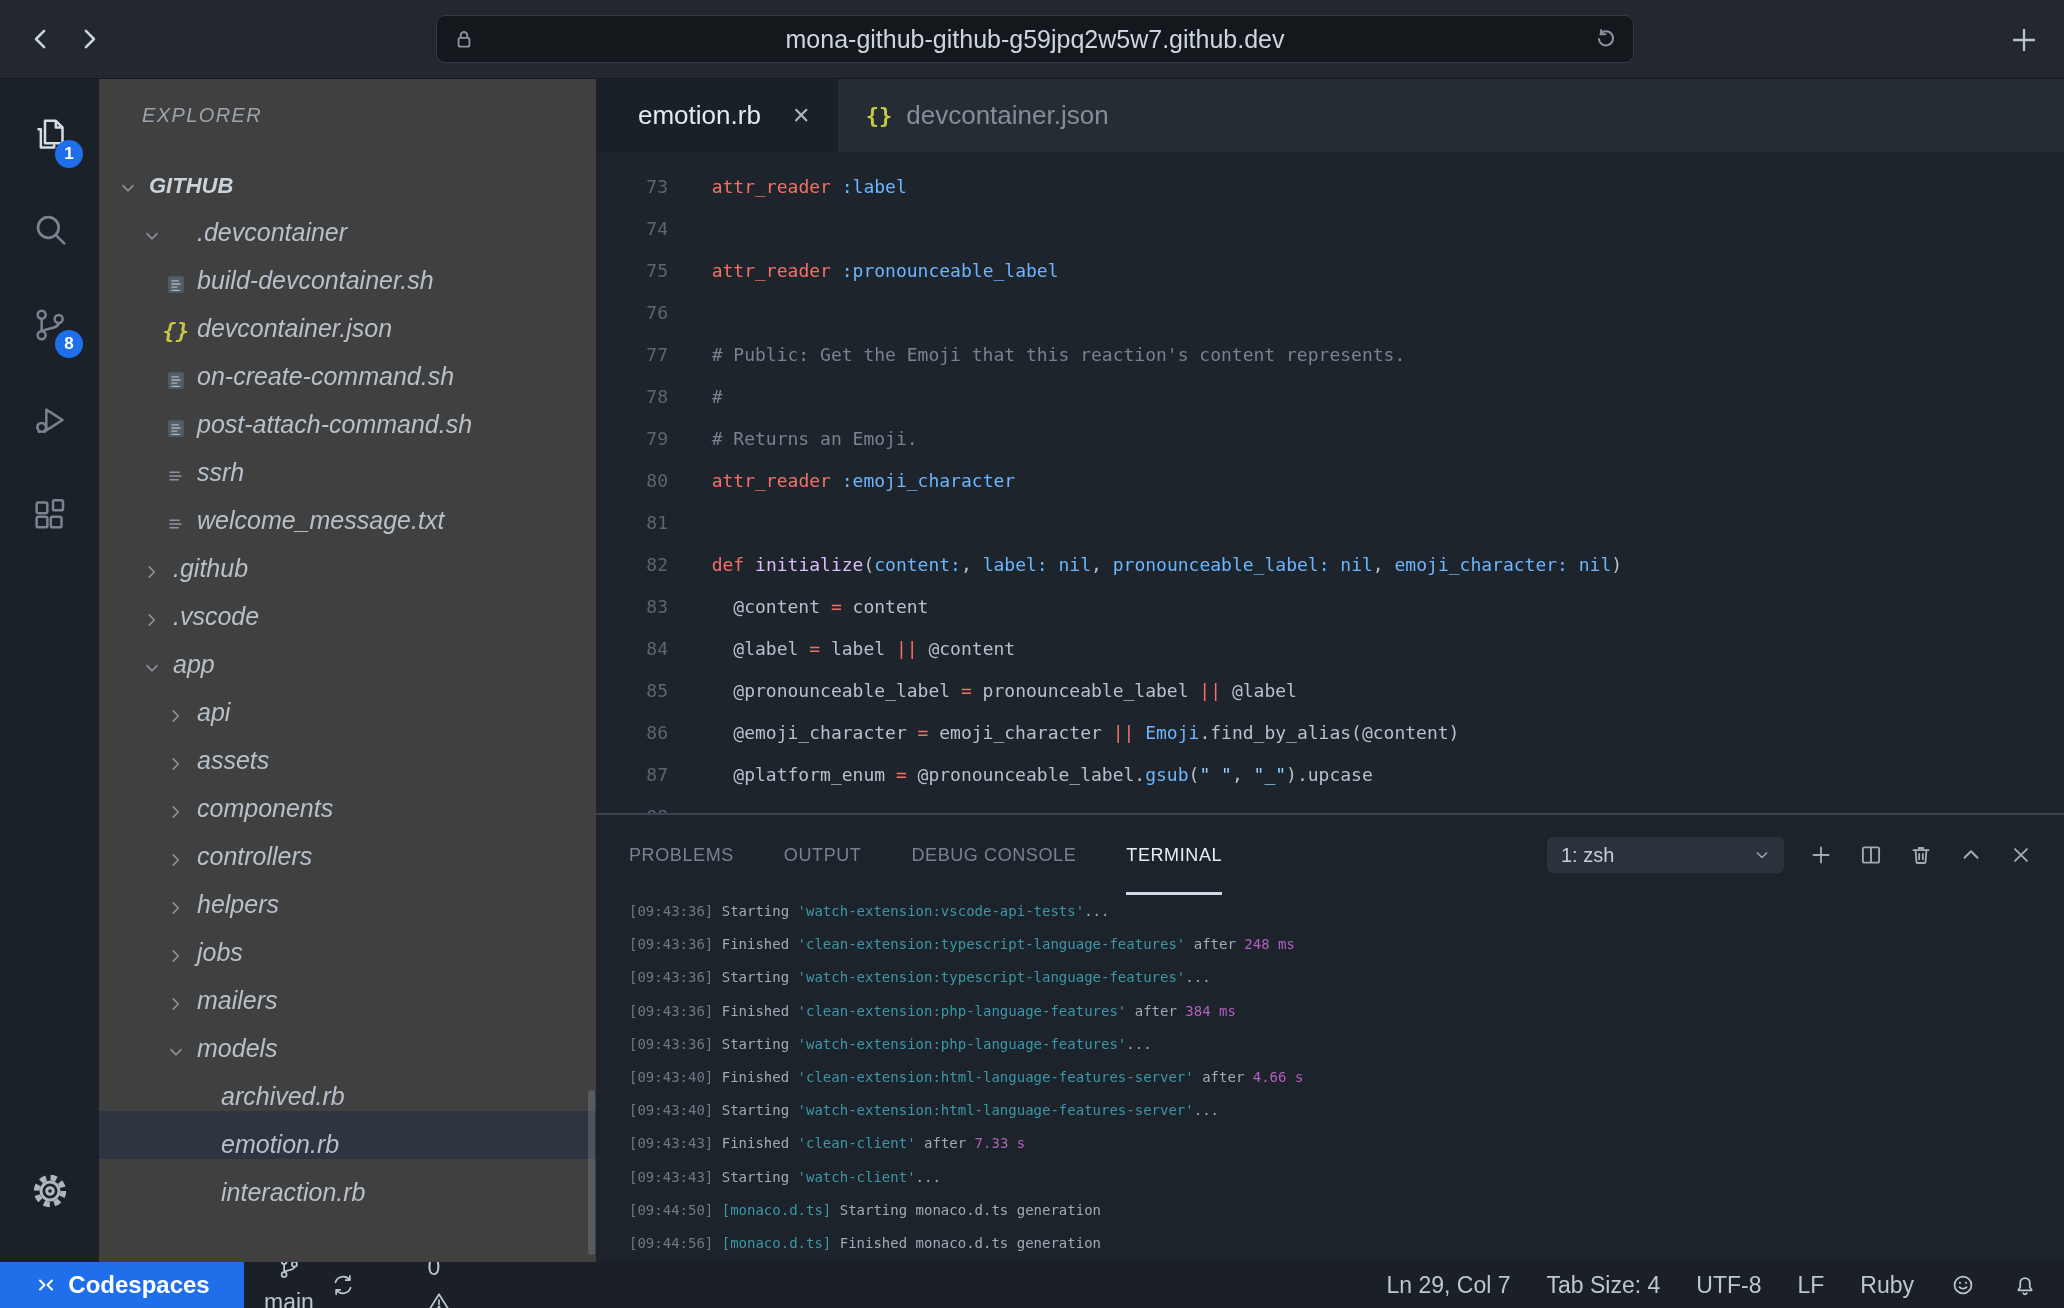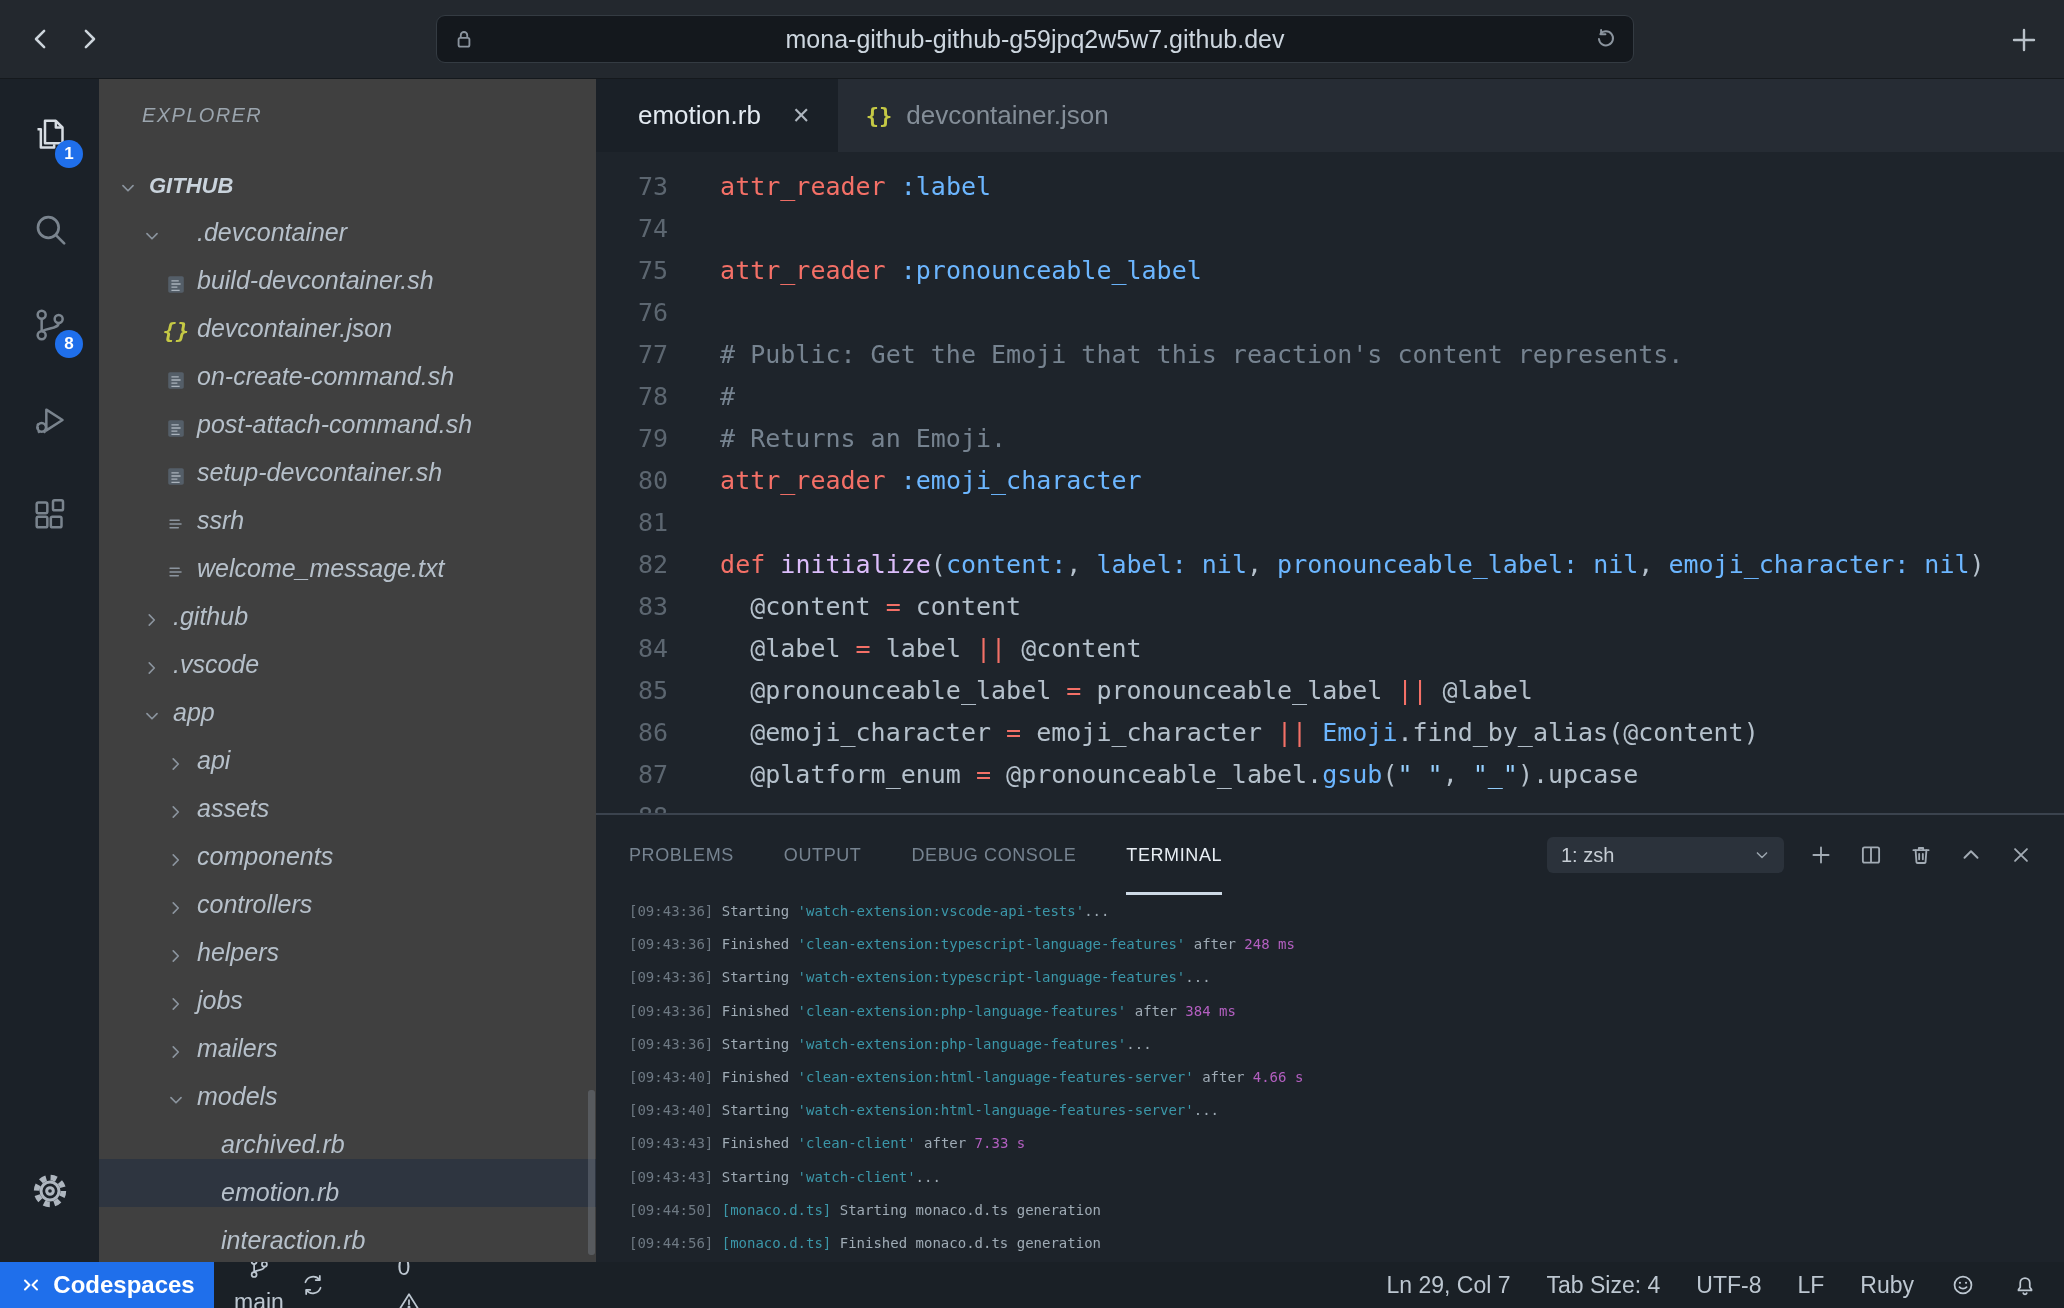--- a/index.html
+++ b/index.html
@@ -43,21 +43,21 @@
 
   
   .editor-col { flex:1; display:flex; flex-direction:column; min-width:0; }
   .tabbar { height:73px; flex:none; background:#262c34; display:flex; }
   .etab { display:flex; align-items:center; padding:0 28px; font-size:26px; color:#848e98; }
   .etab .tab-icon { margin-right:14px; display:flex; align-items:center; }
   .etab.active { background:#1a2027; color:#e3eaf1; }
   .etab .tab-close { margin-left:32px; font-size:29px; color:#aeb6bf; }
 
   
-  .code { flex:1; background:#1e242b; overflow:hidden; padding-top:14px; font-family:"DejaVu Sans Mono", monospace; font-size:25px; }
+  .code { flex:1; background:#1e242b; overflow:hidden; padding-top:14px; font-family:"DejaVu Sans Mono", monospace; font-size:18px; }
   .cl { height:42px; line-height:42px; white-space:pre; }
   .ln { display:inline-block; width:72px; text-align:right; margin-right:22px; color:#5c6670; }
   .tk-w { color:var(--code-plain); } .tk-r { color:var(--code-red); } .tk-b { color:var(--code-blue); }
   .tk-p { color:var(--code-purple); } .tk-c { color:var(--code-comment); } .tk-s { color:var(--code-string); }
 
   
   .panel { height:449px; flex:none; background:#1d232a; border-top:2px solid #3b434e; display:flex; flex-direction:column; }
   .panel-header { height:80px; flex:none; display:flex; align-items:center; padding:0 30px 0 33px; }
   .panel-tabs { display:flex; gap:50px; height:100%; }
   .ptab { display:flex; align-items:center; height:100%; font-size:18px; letter-spacing:.6px; color:#768390; border-bottom:3px solid transparent; padding-top:3px; }
@@ -67,21 +67,21 @@
   .term-select { width:237px; height:36px; background:#2b323b; border-radius:6px; display:flex; align-items:center; justify-content:space-between; padding:0 12px 0 14px; color:#c6cdd4; font-size:20px; }
   .term-select svg { width:20px; height:20px; color:#9aa4ad; }
 
   .terminal { flex:1; overflow:hidden; padding-left:33px; font-family:"DejaVu Sans Mono", monospace; font-size:14px; }
   .tl { height:33.2px; line-height:33.2px; white-space:pre; }
   .sg-g { color:var(--term-gray); } .sg-w { color:var(--term-plain); }
   .sg-t { color:var(--term-teal); } .sg-m { color:var(--term-magenta); }
 
   
   .statusbar { height:46px; flex:none; background:#1a2026; display:flex; align-items:center; color:#bdc7d1; font-size:23px; }
-  .sb-codespaces { width:214px; height:46px; background:var(--accent); color:#fff; display:flex; align-items:center; justify-content:center; gap:10px; font-size:24px; font-weight:600; }
+  .sb-codespaces { width:244px; height:46px; background:var(--accent); color:#fff; display:flex; align-items:center; justify-content:center; gap:10px; font-size:24px; font-weight:600; }
   .sb-codespaces svg { width:24px; height:24px; }
   .sb-item { display:flex; align-items:center; gap:8px;flex-direction:column; }
   .sb-item svg { width:26px; height:26px; }
   .sb-left { display:flex; align-items:center; }
   .sb-right { margin-left:auto; display:flex; align-items:center; gap:36px; padding-right:26px; }
   .sb-right svg { width:26px; height:26px; }
   svg { display:block; }
 </style>
 </head>
 <body>
@@ -243,31 +243,20 @@
                   <rect x="3.5" y="3.5" width="17" height="18" rx="2" fill="#545e68"></rect>
                   <path d="M7 8.5h8M7 12h10M7 15.5h6.5M7 19h9" stroke="#a9b2bb" stroke-width="1.4"></path>
                 </svg>
               </span>
             </span>
             <span>post-attach-command.sh</span>
           </div>
           <div class="tree-row" style="padding-left: 64px;">
             <span class="tw">
               <span>
-                <svg viewBox="0 0 24 24">
-                  <rect x="3.5" y="3.5" width="17" height="18" rx="2" fill="#545e68"></rect>
-                  <path d="M7 8.5h8M7 12h10M7 15.5h6.5M7 19h9" stroke="#a9b2bb" stroke-width="1.4"></path>
-                </svg>
-              </span>
-            </span>
-            <span>setup-devcontainer.sh</span>
-          </div>
-          <div class="tree-row" style="padding-left: 64px;">
-            <span class="tw">
-              <span>
                 <svg viewBox="0 0 24 24" fill="none" stroke="#8b949e" stroke-width="1.6" stroke-linecap="round">
                   <path d="M5.5 8h10M5.5 12h12M5.5 16h9"></path>
                 </svg>
               </span>
             </span>
             <span>ssrh</span>
           </div>
           <div class="tree-row" style="padding-left: 64px;">
             <span class="tw">
               <span>

